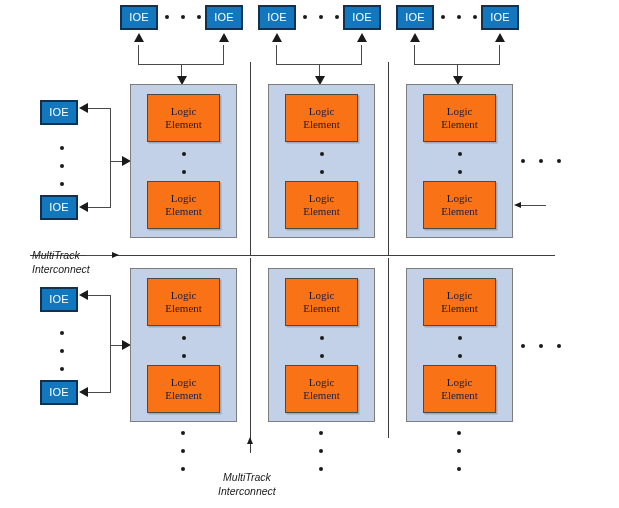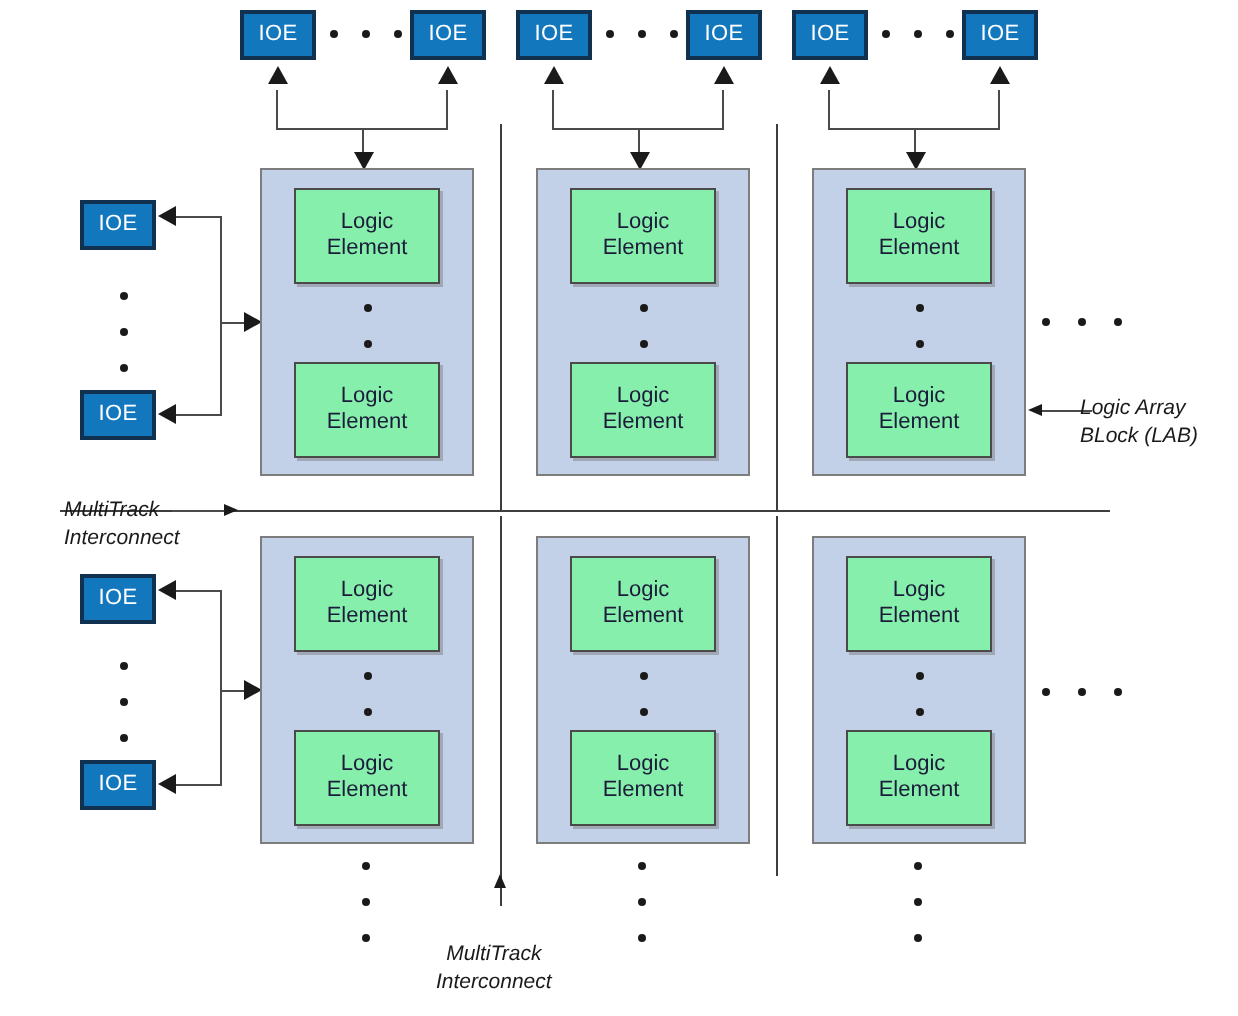--- a/index.html
+++ b/index.html
@@ -41,31 +41,32 @@
     border:1px solid #7d7d7d;
     box-sizing:border-box;
   }
 
   
   .le{
     position:absolute;
     width:73px;
     height:48px;
     left:16px;
-    background:#86efac;
+    background:#f97316;
     border:1px solid #4a4a4a;
     box-sizing:border-box;
     display:flex;
     flex-direction:column;
     align-items:center;
     justify-content:center;
     font-size:11px;
     color:#1b1b3a;
     line-height:1.22;
     box-shadow:1.5px 1.5px 0 rgba(120,120,120,.45);
+    font-family:Liberation Serif, serif;
   }
 
   
   .vdots{position:absolute;display:flex;flex-direction:column;align-items:center;}
   .vdots i{width:4px;height:4px;border-radius:50%;background:#1a1a1a;display:block;}
   .hdots{position:absolute;display:flex;align-items:center;}
   .hdots i{width:4px;height:4px;border-radius:50%;background:#1a1a1a;display:block;}
 
   
   .hline{position:absolute;height:1px;background:#4a4a4a;}
@@ -215,24 +216,20 @@
   </div>
 
   <div class="hdots" style="left:521px;top:159px;gap:14px;">
       <i></i>
       <i></i>
       <i></i>
     </div>
 
   <div class="hline" style="left:521px;top:205px;width:25px;"></div>
   <div class="arr arr-sm-left" style="left:514px;top:201.5px;"></div>
-  <div class="callout two-line" style="left:540px;top:197px;">
-    <div>Logic Array</div>
-    <div>BLock (LAB)</div>
-  </div>
 
   <div class="hline" style="left:86px;top:255px;width:27px;"></div>
   <div class="arr arr-sm-right" style="left:112px;top:251.5px;"></div>
   <div class="callout two-line" style="left:32px;top:248px;">
     <div>MultiTrack</div>
     <div>Interconnect</div>
   </div>
 
   <div class="ioe" style="left:40px;top:287px;">IOE</div>
   <div class="vdots" style="left:60px;top:331px;gap:14px;">

